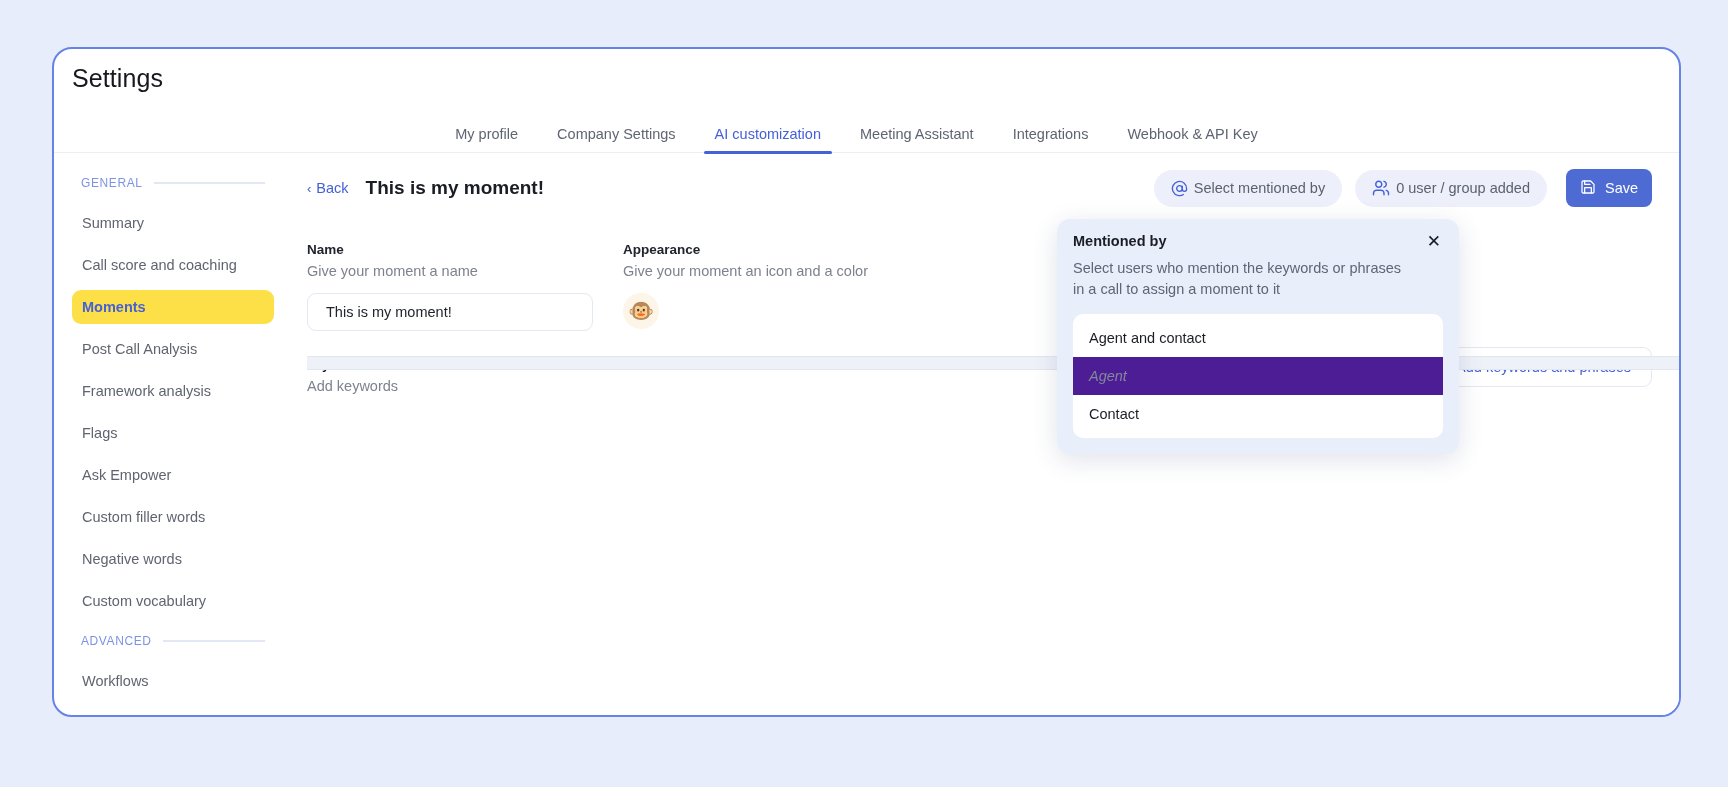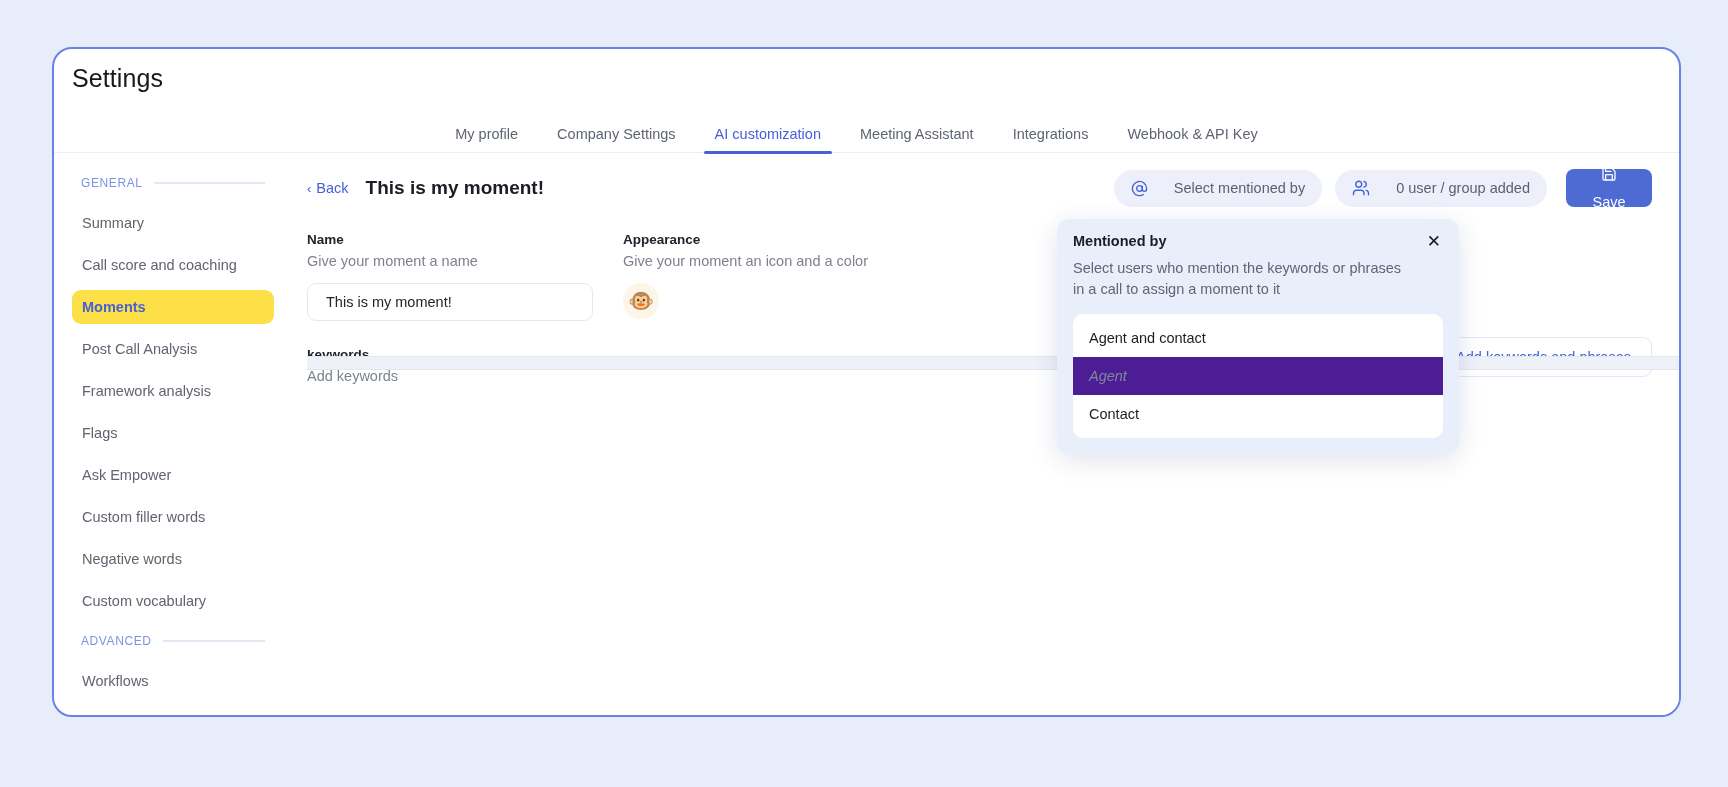--- a/index.html
+++ b/index.html
@@ -141,21 +141,21 @@
     margin-left: 17px;
     font-size: 19px;
     font-weight: bold;
     color: #1a1d24;
   }
   .header-spacer { flex: 1; }
 
   .pill {
     display: flex;
     align-items: center;
-    gap: 26px;
+    gap: 6px;
     height: 37px;
     padding: 0 17px;
     border-radius: 19px;
     background: #edf0fa;
     font-size: 14.5px;
     color: #5c6170;
     margin-left: 13px;
     cursor: pointer;
     white-space: nowrap;
   }
@@ -167,36 +167,36 @@
     justify-content: center;
     gap: 9px;
     height: 38px;
     width: 86px;
     margin-left: 19px;
     border-radius: 8px;
     background: #4e6bd4;
     color: #fff;
     font-size: 14.5px;
     cursor: pointer;
-    flex-direction: column;
   }
 
   
   .form {
     position: relative;
     padding: 10px 0 0 22px;
   }
   .field-row { display: flex; }
   .field { width: 316px; }
   .field.appearance { margin-left: 0; width: 420px; }
   .field-label {
     font-size: 13.5px;
     font-weight: bold;
     color: #20242c;
     margin-bottom: 6px;
+    margin-top: 10px;
   }
   .field-hint {
     font-size: 14.5px;
     color: #7d828e;
     margin-bottom: 14px;
   }
   .text-input {
     width: 286px;
     height: 38px;
     border: 1.5px solid #e4e8f0;

